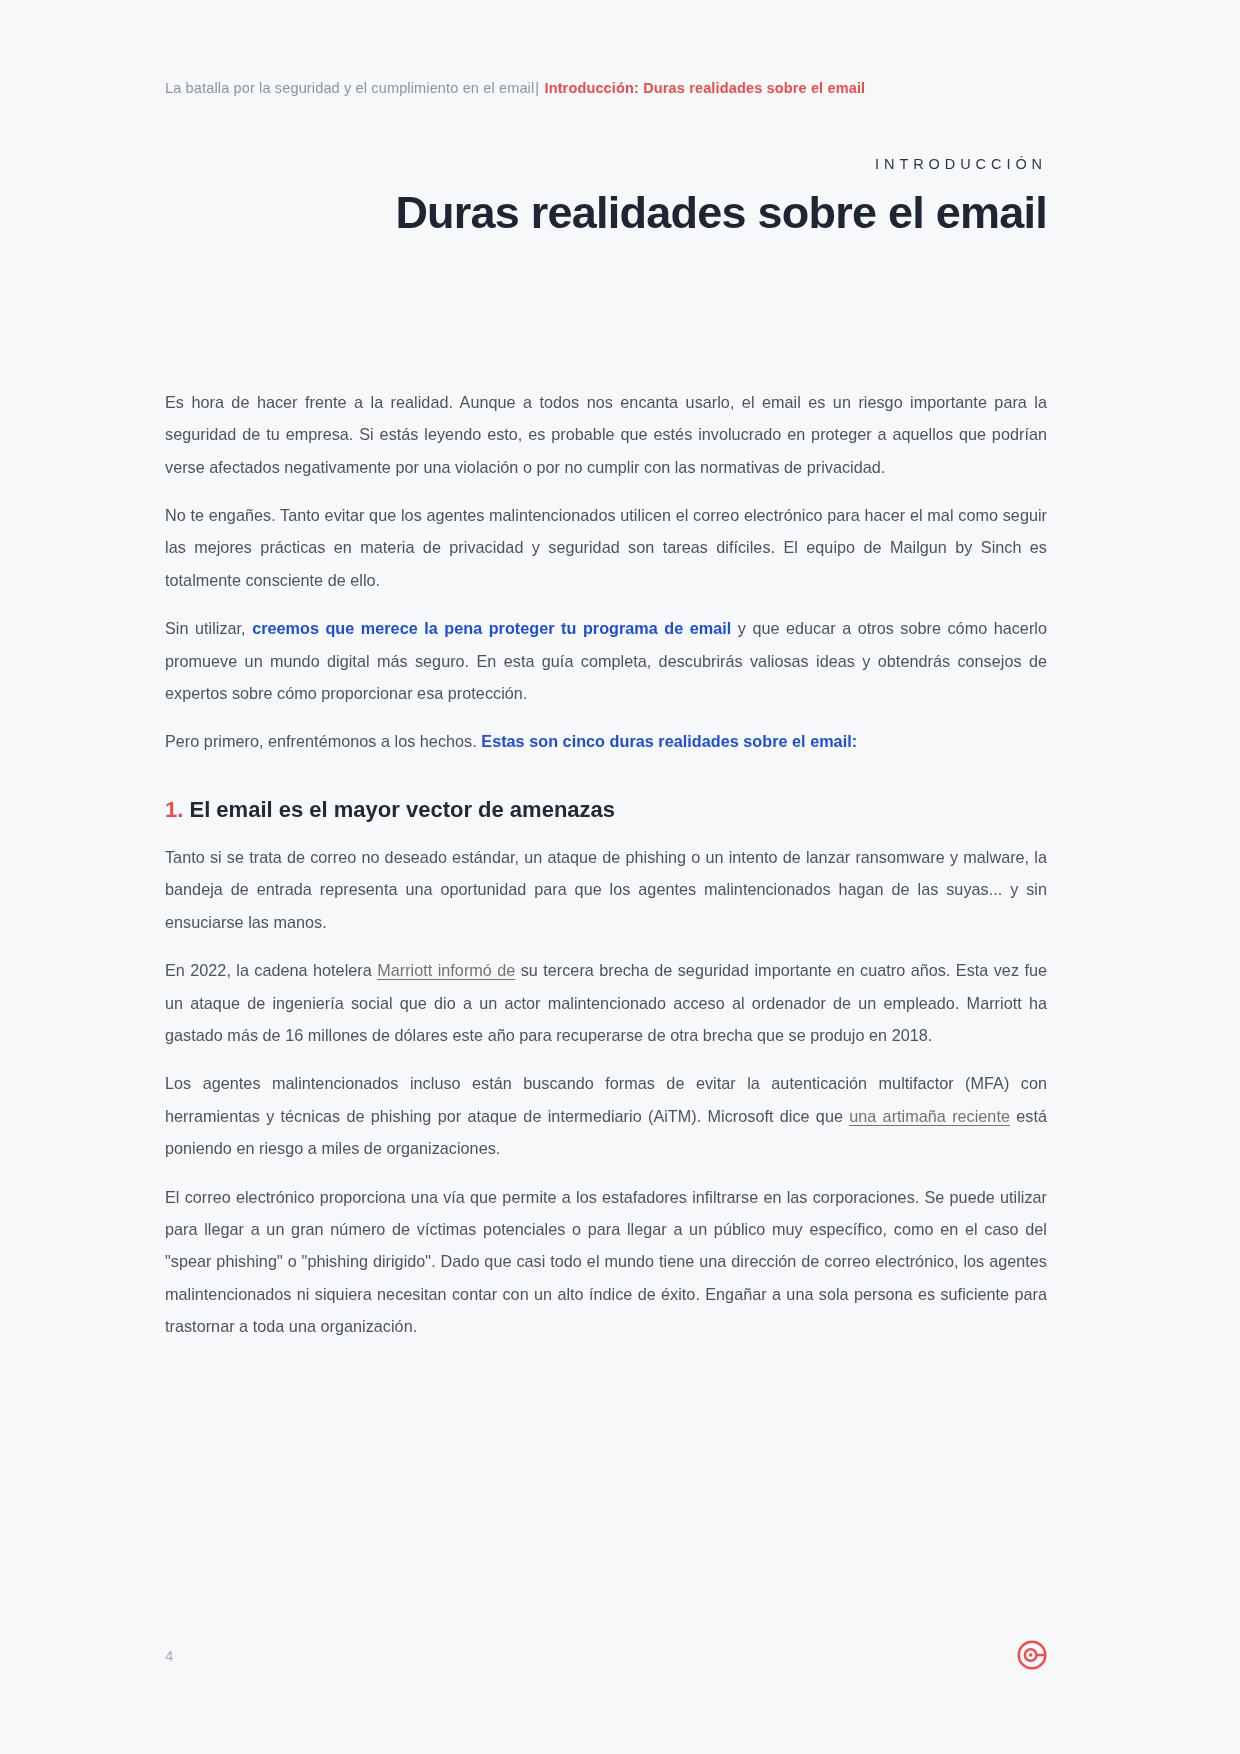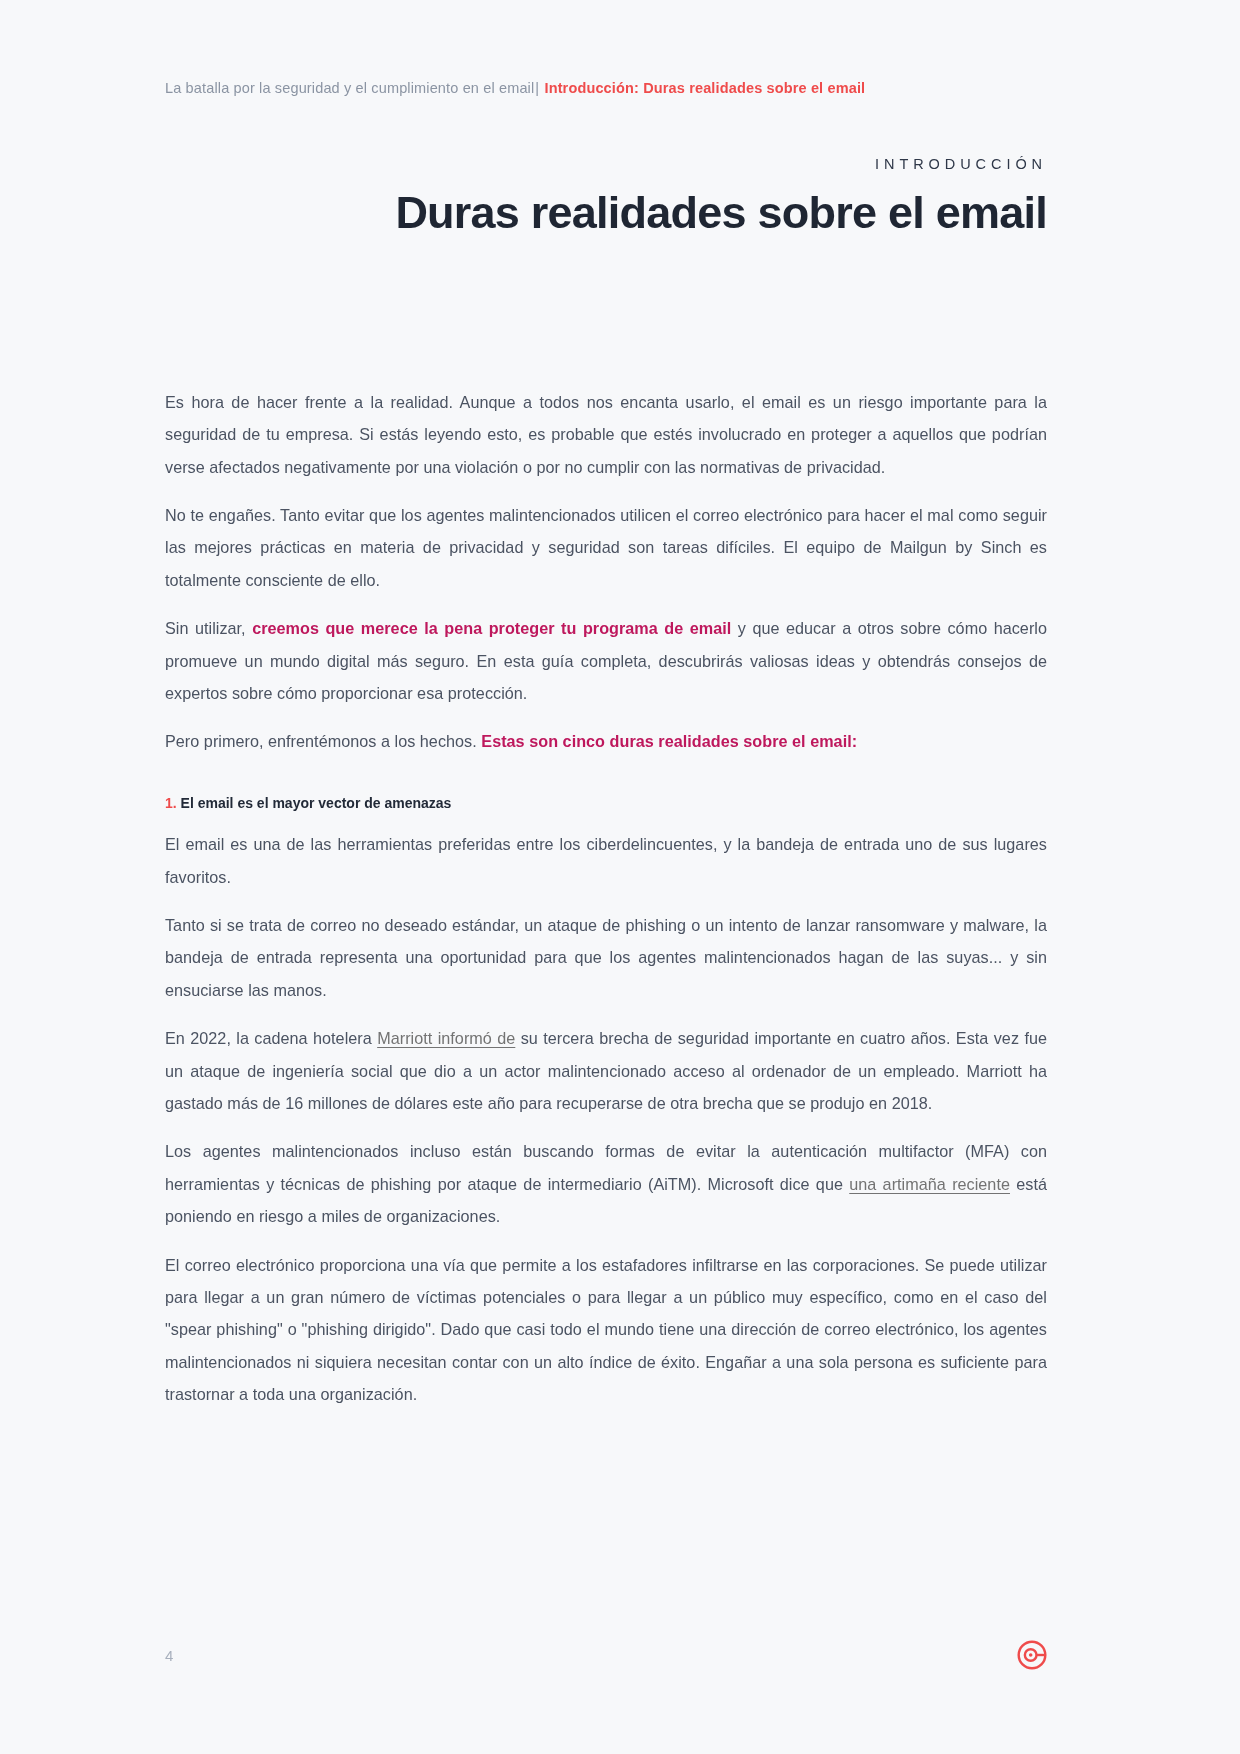--- a/index.html
+++ b/index.html
@@ -63,30 +63,30 @@
     font-size: 16.2px;
     line-height: 2.0;
     color: #4b5362;
     margin: 0 0 16px 0;
     text-align: justify;
     text-justify: inter-word;
     letter-spacing: 0.002em;
   }
   p.para:last-child { margin-bottom: 0; }
   .para b, .para strong {
-    color: #be185d;
+    color: #1d4ed8;
     font-weight: 700;
   }
   .para a {
     color: #737373;
     text-underline-offset: 3px;
     text-decoration-thickness: 1px;
   }
   h3.subhead {
-    font-size: 14px;
+    font-size: 22px;
     font-weight: 700;
     color: #222a38;
     margin: 34px 0 14px 0;
     line-height: 1.6;
   }
   h3.subhead .num {
     color: #ef4b4b;
     font-weight: 700;
   }
   .footer {
@@ -127,21 +127,20 @@
     <p class="para">Es hora de hacer frente a la realidad. Aunque a todos nos encanta usarlo, el email es un riesgo importante para la seguridad de tu empresa. Si estás leyendo esto, es probable que estés involucrado en proteger a aquellos que podrían verse afectados negativamente por una violación o por no cumplir con las normativas de privacidad.</p>
 
     <p class="para">No te engañes. Tanto evitar que los agentes malintencionados utilicen el correo electrónico para hacer el mal como seguir las mejores prácticas en materia de privacidad y seguridad son tareas difíciles. El equipo de Mailgun by Sinch es totalmente consciente de ello.</p>
 
     <p class="para"><span>Sin utilizar, </span><b>creemos que merece la pena proteger tu programa de email</b><span> y que educar a otros sobre cómo hacerlo promueve un mundo digital más seguro. En esta guía completa, descubrirás valiosas ideas y obtendrás consejos de expertos sobre cómo proporcionar esa protección.</span></p>
 
     <p class="para"><span>Pero primero, enfrentémonos a los hechos. </span><b>Estas son cinco duras realidades sobre el email:</b></p>
 
     <h3 class="subhead"><span class="num">1.</span><span> El email es el mayor vector de amenazas</span></h3>
 
-    <p class="para">El email es una de las herramientas preferidas entre los ciberdelincuentes, y la bandeja de entrada uno de sus lugares favoritos.</p>
 
     <p class="para">Tanto si se trata de correo no deseado estándar, un ataque de phishing o un intento de lanzar ransomware y malware, la bandeja de entrada representa una oportunidad para que los agentes malintencionados hagan de las suyas... y sin ensuciarse las manos.</p>
 
     <p class="para"><span>En 2022, la cadena hotelera </span><a href="#">Marriott informó de</a><span> su tercera brecha de seguridad importante en cuatro años. Esta vez fue un ataque de ingeniería social que dio a un actor malintencionado acceso al ordenador de un empleado. Marriott ha gastado más de 16 millones de dólares este año para recuperarse de otra brecha que se produjo en 2018.</span></p>
 
     <p class="para"><span>Los agentes malintencionados incluso están buscando formas de evitar la autenticación multifactor (MFA) con herramientas y técnicas de phishing por ataque de intermediario (AiTM). Microsoft dice que </span><a href="#">una artimaña reciente</a><span> está poniendo en riesgo a miles de organizaciones.</span></p>
 
     <p class="para">El correo electrónico proporciona una vía que permite a los estafadores infiltrarse en las corporaciones. Se puede utilizar para llegar a un gran número de víctimas potenciales o para llegar a un público muy específico, como en el caso del "spear phishing" o "phishing dirigido". Dado que casi todo el mundo tiene una dirección de correo electrónico, los agentes malintencionados ni siquiera necesitan contar con un alto índice de éxito. Engañar a una sola persona es suficiente para trastornar a toda una organización.</p>
 
   </div>

